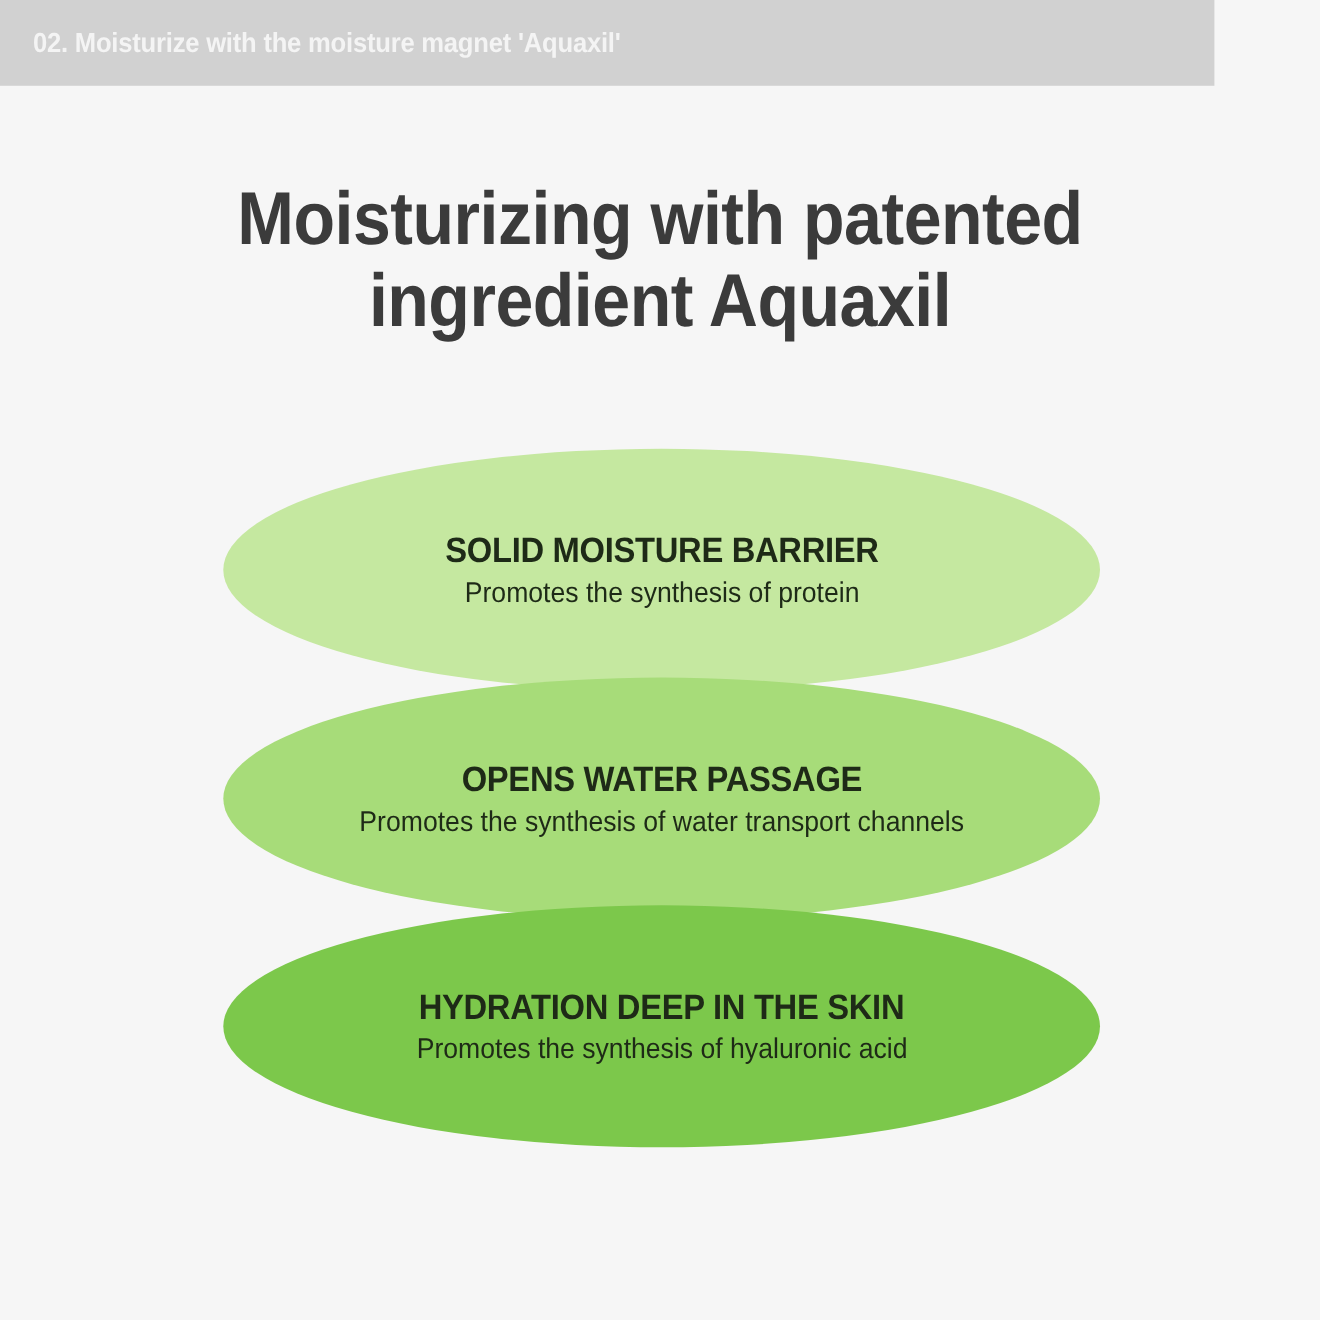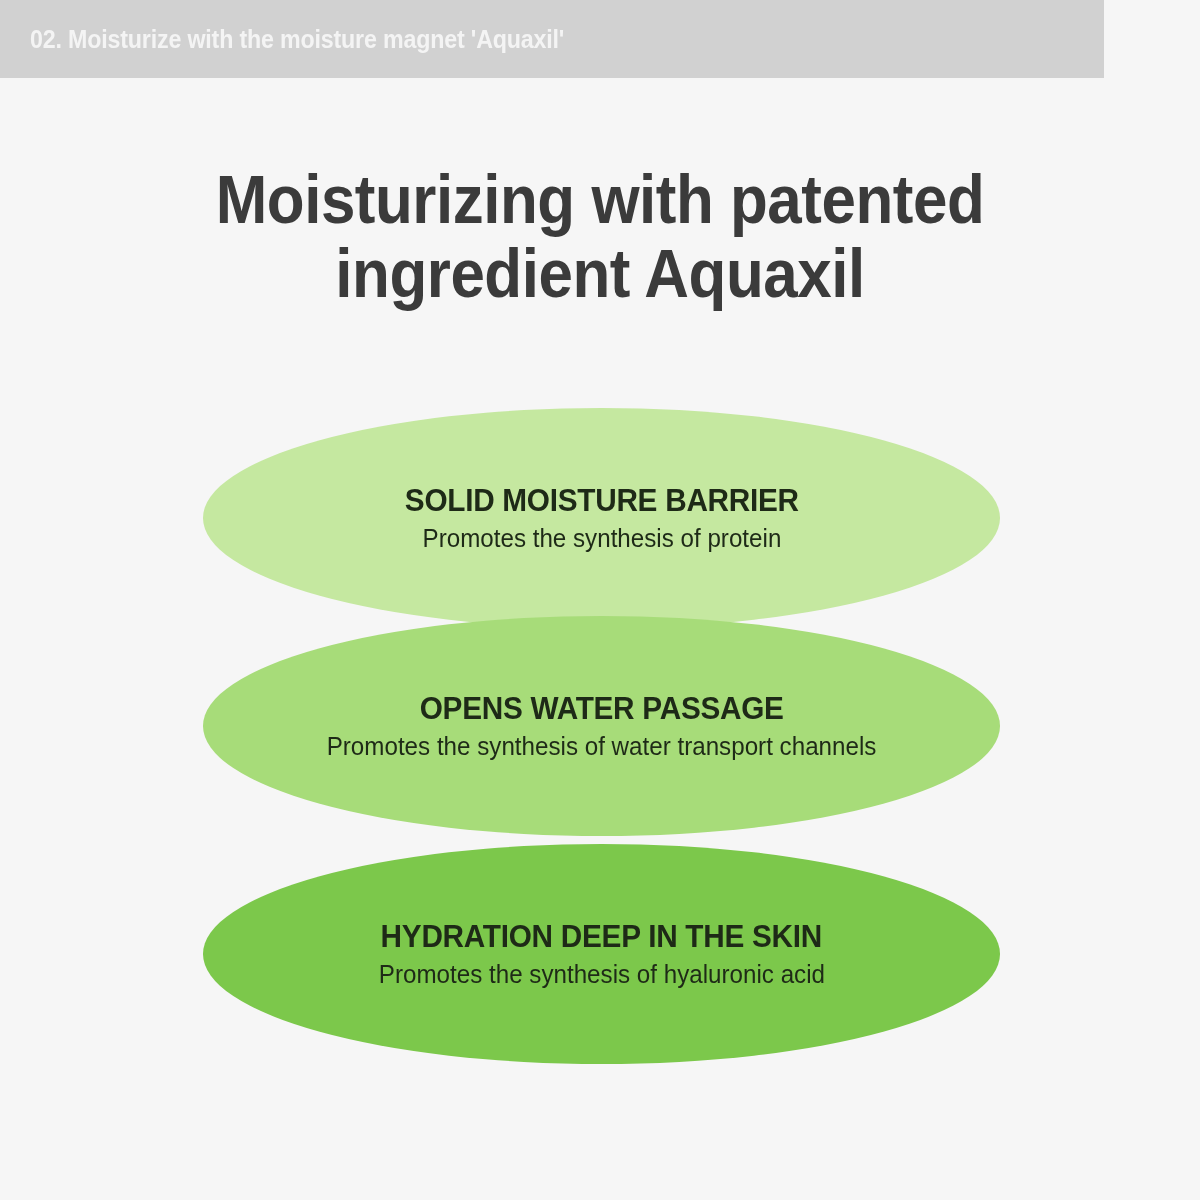--- a/index.html
+++ b/index.html
@@ -71,21 +71,21 @@
     height: 220px;
     border-radius: 50% / 50%;
     display: flex;
     flex-direction: column;
     align-items: center;
     justify-content: center;
     text-align: center;
   }
   .ellipse.layer-1 { top: 0px;   }
   .ellipse.layer-2 { top: 208px; }
-  .ellipse.layer-3 { top: 436px; }
+  .ellipse.layer-3 { top: 415px; }
 
   .ellipse .ellipse-heading {
     font-size: 32px;
     font-weight: bold;
     color: #1e2a17;
     letter-spacing: -0.3px;
     line-height: 38px;
     transform: scaleX(0.93);
     white-space: nowrap;
   }

